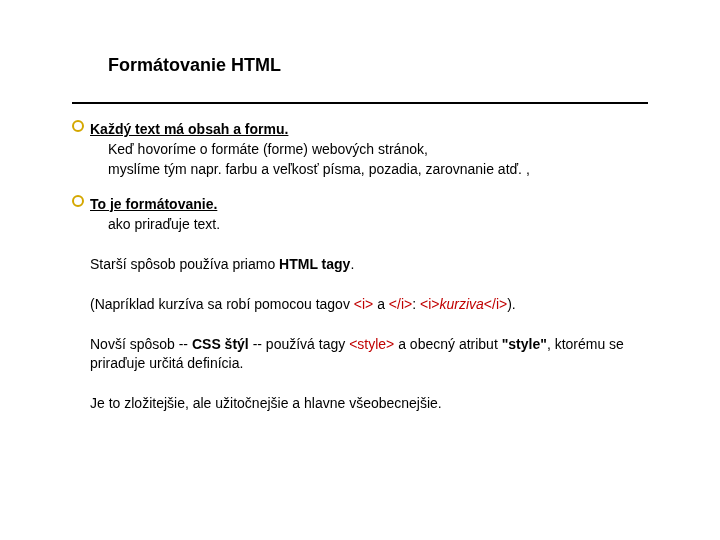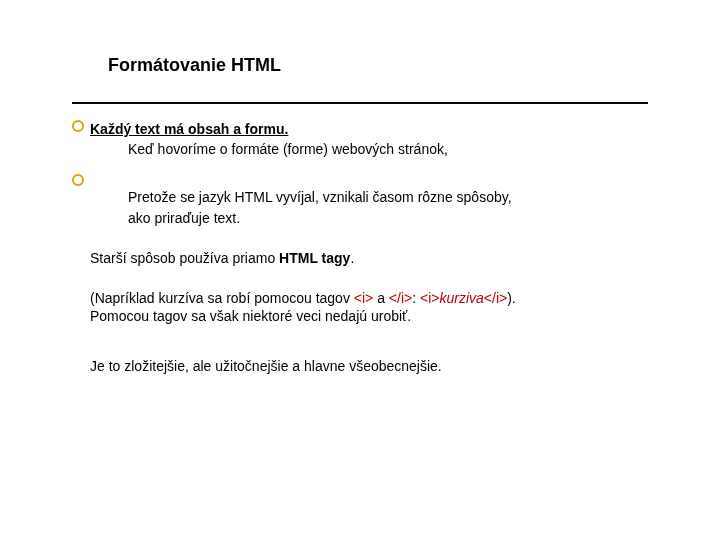--- a/index.html
+++ b/index.html
@@ -52,21 +52,21 @@
     display: flex;
     align-items: center;
     justify-content: flex-start;
   }
   .bullet svg { display: block; }
   .lead {
     font-weight: bold;
     text-decoration: underline;
   }
   .sub {
-    margin-left: 56px;
+    margin-left: 36px;
     margin-bottom: 2px;
   }
   .para {
     margin-left: 18px;
     margin-top: 6px;
     margin-bottom: 6px;
   }
   .gap { height: 14px; }
   .gap2 { height: 10px; }
   .red { color: #c00000; }
@@ -84,47 +84,50 @@
 
     <div class="bullet-row">
       <span class="bullet">
         <svg width="12" height="12" viewBox="0 0 12 12">
           <circle cx="6" cy="6" r="5" fill="none" stroke="#d4a700" stroke-width="2"></circle>
         </svg>
       </span>
       <span class="lead">Každý text má obsah a formu.</span>
     </div>
     <div class="sub">Keď hovoríme o formáte (forme) webových stránok,</div>
+    <div class="sub">myslíme tým napr. farbu a veľkosť písma, pozadia, zarovnanie atď. ,</div>
 
     <div class="gap"></div>
 
     <div class="bullet-row">
       <span class="bullet">
         <svg width="12" height="12" viewBox="0 0 12 12">
           <circle cx="6" cy="6" r="5" fill="none" stroke="#d4a700" stroke-width="2"></circle>
         </svg>
       </span>
+      <span class="lead">To je formátovanie.</span>
     </div>
-    <div class="sub">Pretože se jazyk HTML vyvíjal, vznikali časom rôzne spôsoby,</div>
     <div class="sub">ako priraďuje text.</div>
 
     <div class="gap"></div>
 
     <div class="para">
       <span>Starší spôsob používa priamo </span><b>HTML tagy</b><span>.</span>
     </div>
 
     <div class="gap2"></div>
 
     <div class="para">
       <span>(Napríklad kurzíva sa robí pomocou tagov </span><span class="red">&lt;i&gt;</span><span> a </span><span class="red">&lt;/i&gt;</span><span>: </span><span class="red">&lt;i&gt;</span><span class="red ital">kurziva</span><span class="red">&lt;/i&gt;</span><span>).</span><br>
-      <span>Pomocou tagov sa však niektoré veci nedajú urobiť.</span>
     </div>
 
     <div class="gap2"></div>
 
+    <div class="para">
+      <span>Novší spôsob -- </span><b>CSS štýl</b><span> -- používá tagy </span><span class="red">&lt;style&gt;</span><span> a obecný atribut </span><b>"style"</b><span>, ktorému se priraďuje určitá definícia.</span>
+    </div>
 
     <div class="gap2"></div>
 
     <div class="para">Je to zložitejšie, ale užitočnejšie a hlavne všeobecnejšie.</div>
 
   </div>
 </div>
 
 </body></html>

